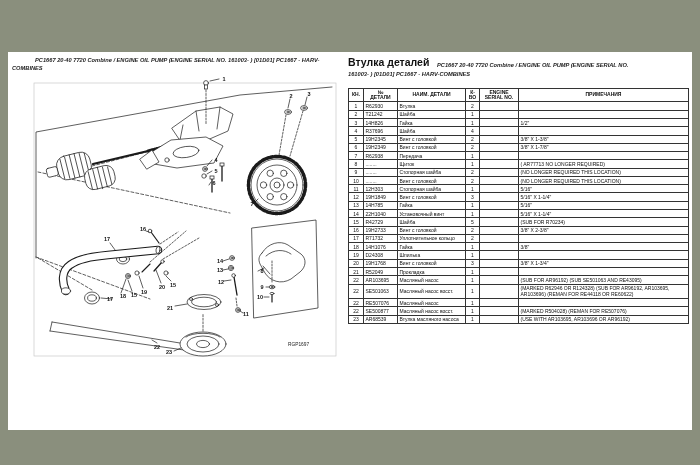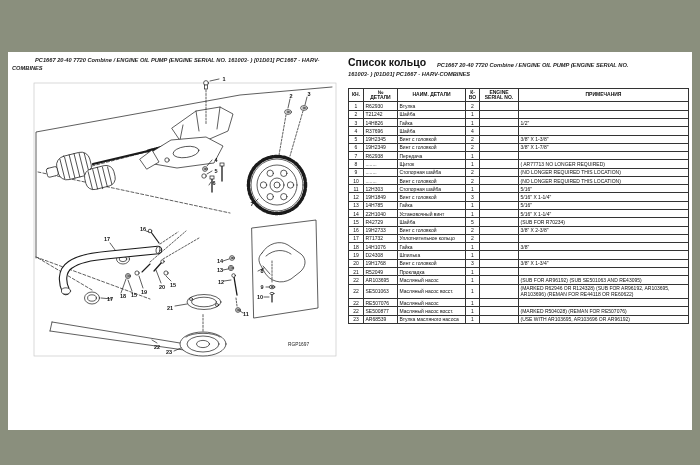--- a/index.html
+++ b/index.html
@@ -20,21 +20,21 @@
   svg{position:absolute;left:0;top:0;}
 </style>
 </head>
 <body>
 
 <div class="canvas">
   <div class="sheet"></div>
 
   <div class="hdr" style="left:35px;top:57px;">PC1667 20-40 7720 Combine / ENGINE OIL PUMP (ENGINE SERIAL NO. 161003- ) [01D01] PC1667 - HARV-</div>
   <div class="hdr" style="left:12px;top:65px;">COMBINES</div>
-  <div class="list-title">Список кольцо</div>
+  <div class="list-title">Втулка деталей</div>
   <div class="hdr" style="left:437px;top:62px;">PC1667 20-40 7720 Combine / ENGINE OIL PUMP (ENGINE SERIAL NO.</div>
   <div class="hdr" style="left:348px;top:71px;">161003- ) [01D01] PC1667 - HARV-COMBINES</div>
 
   <svg width="700" height="465" viewBox="0 0 700 465">
     <g stroke="#1a1a1a" stroke-width="0.7" fill="none" stroke-linecap="round">
       <rect x="34" y="83" width="302" height="273" fill="#ffffff" stroke="#c9c9c9"></rect>
 
       <path d="M36,258 L36,132 L240,95 L332,87"></path>
       <path d="M36,257 L150,299" stroke-dasharray="3,2"></path>
       <path d="M38,172 L230,213" stroke-dasharray="3,2"></path>

